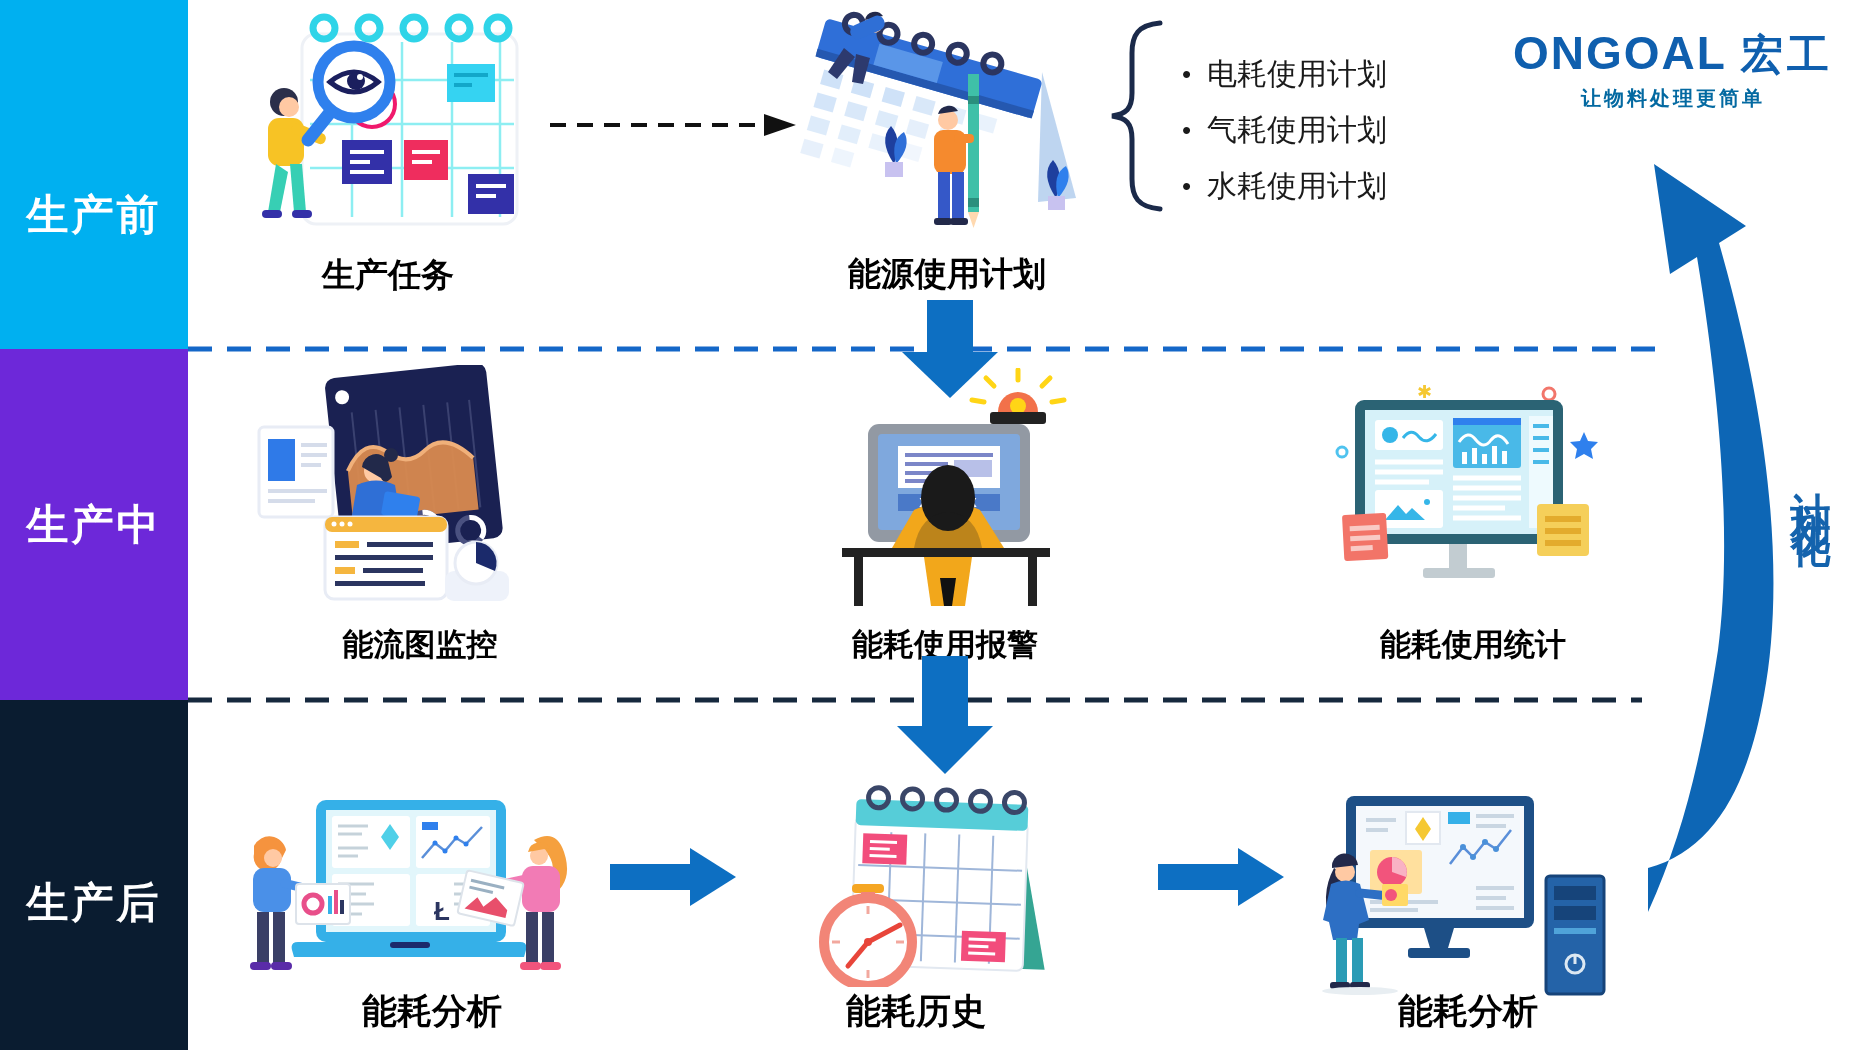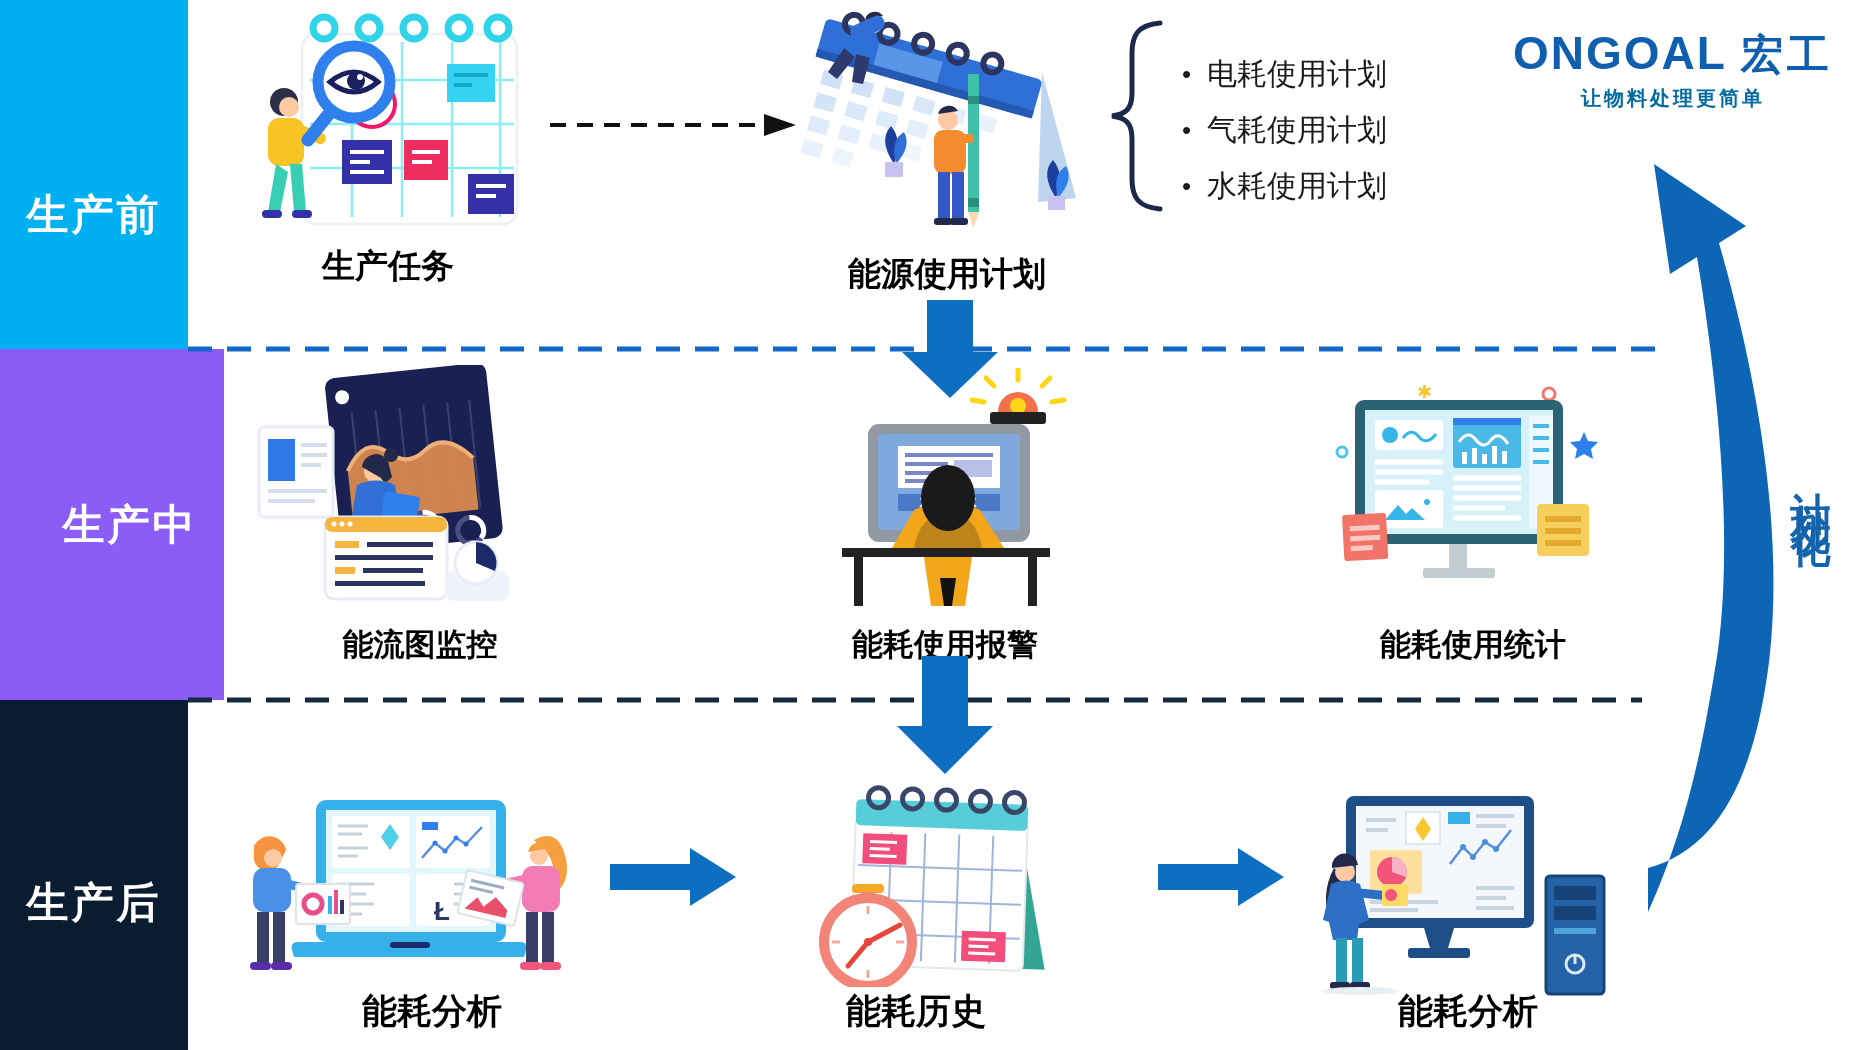--- a/index.html
+++ b/index.html
@@ -3,21 +3,21 @@
 <meta charset="utf-8">
 <style>
   html,body{margin:0;padding:0;}
   body{width:1869px;height:1050px;position:relative;background:#ffffff;overflow:hidden;
        font-family:"Liberation Sans","DejaVu Sans",sans-serif;}
   .abs{position:absolute;}
   
   .band{position:absolute;left:0;width:188px;display:flex;align-items:center;justify-content:center;}
   .band-label{color:#ffffff;font-weight:800;font-size:42px;letter-spacing:3px;white-space:nowrap;}
   .band-pre{top:0;height:429px;background:#00b0f0;}
-  .band-during{top:349px;height:351px;background:#8b5cf6;padding-left:36px;}
+  .band-during{top:349px;height:351px;background:#6d28d9;}
   .band-post{top:700px;height:406px;background:#0a1c30;}
   
   .stage-label{position:absolute;transform:translateX(-50%);font-weight:800;color:#000000;
                white-space:nowrap;text-align:center;}
   .fs33{font-size:33px;} .fs34{font-size:31px;} .fs35{font-size:35px;}
   
   .plan-list{position:absolute;left:1182px;top:46px;display:flex;flex-direction:column;}
   .plan-item{height:56px;display:flex;align-items:center;font-size:30px;color:#1a1a1a;font-weight:500;}
   .plan-dot{font-size:26px;margin-right:16px;color:#1a1a1a;}
   
@@ -176,21 +176,21 @@
     <path d="M106,162 q16,-18 8,-32 q-14,8 -8,32 z" fill="#2f6fd8"></path>
     <rect x="95" y="160" width="18" height="15" fill="#c8c2f0"></rect>
   </g>
   <g>
     <path d="M266,196 q-16,-24 -3,-38 q12,14 3,38 z" fill="#1e3f9e"></path>
     <path d="M268,196 q16,-18 8,-32 q-14,8 -8,32 z" fill="#2f80ed"></path>
     <rect x="258" y="194" width="17" height="14" fill="#c8c2f0"></rect>
   </g>
 </svg>
 
-<div class="stage-label fs33" style="left:388px;top:244px;">生产任务</div>
+<div class="stage-label fs33" style="left:388px;top:253px;">生产任务</div>
 <div class="stage-label fs33" style="left:947px;top:252px;">能源使用计划</div>
 
 <svg class="abs" style="left:1098px;top:20px;" width="78" height="192" viewBox="0 0 78 192">
   <path d="M 62,3 C 40,5 34,15 34,33 L 34,73 C 34,89 28,94 14,96 C 28,98 34,103 34,119 L 34,159 C 34,177 40,187 62,189" fill="none" stroke="#1b2a4a" stroke-width="5" stroke-linecap="round"></path>
 </svg>
 
 <div class="plan-list">
   <div class="plan-item">
     <span class="plan-dot">•</span>
     <span>电耗使用计划</span>

